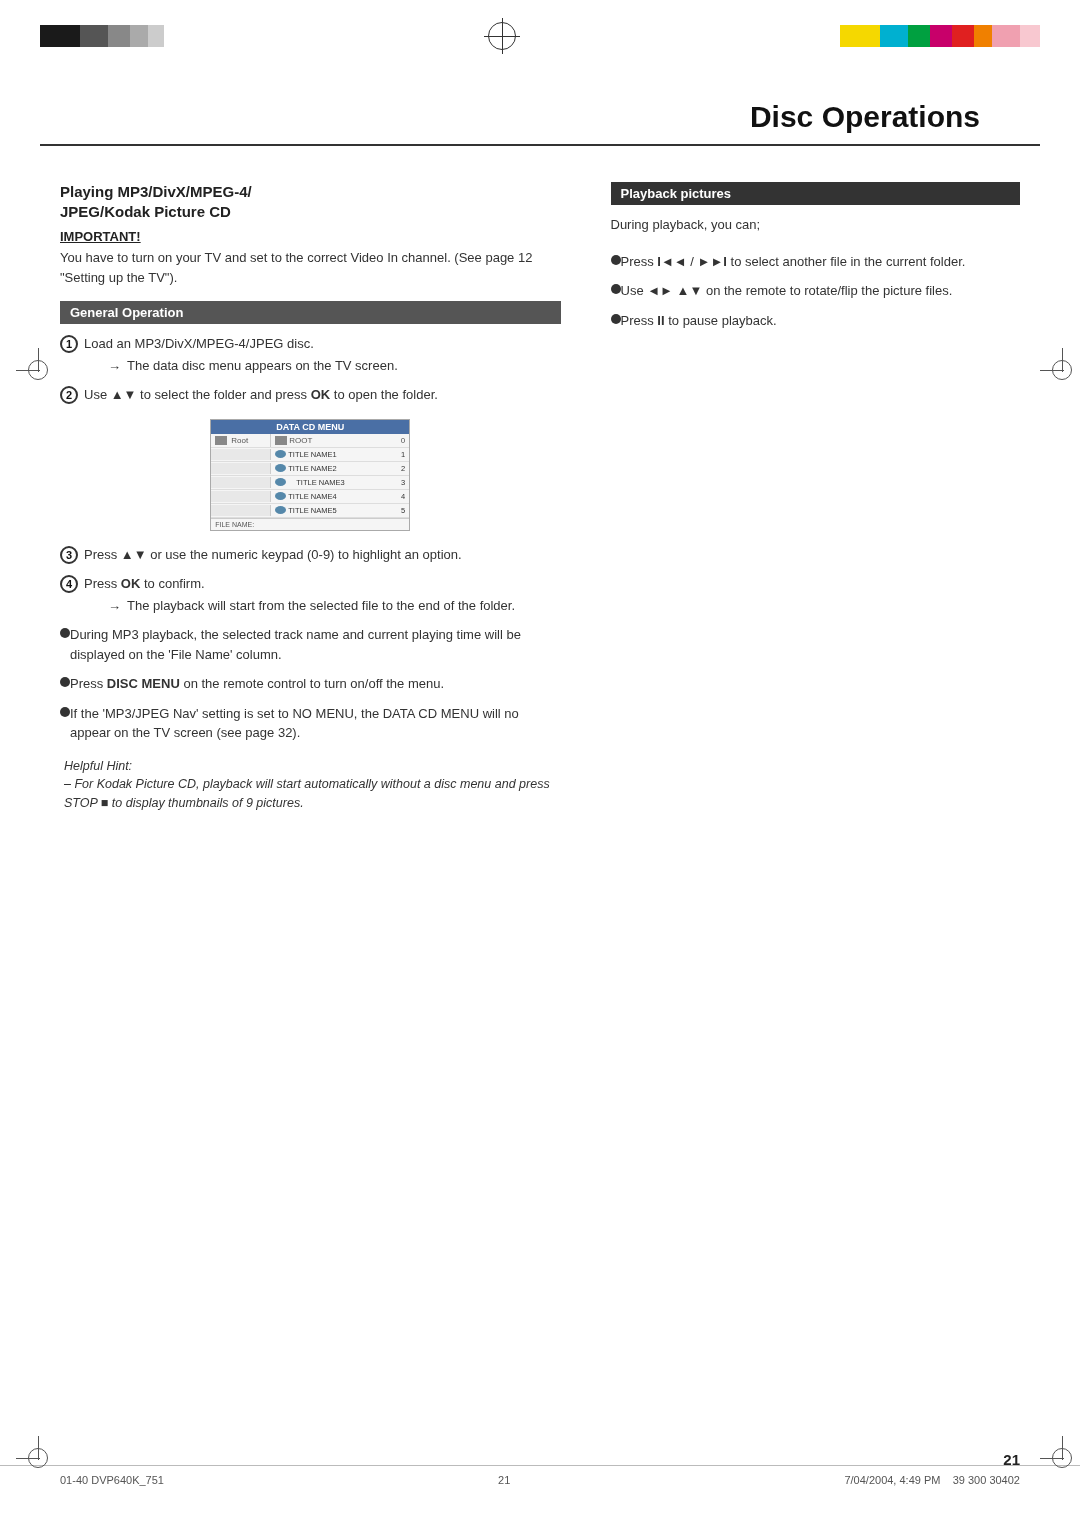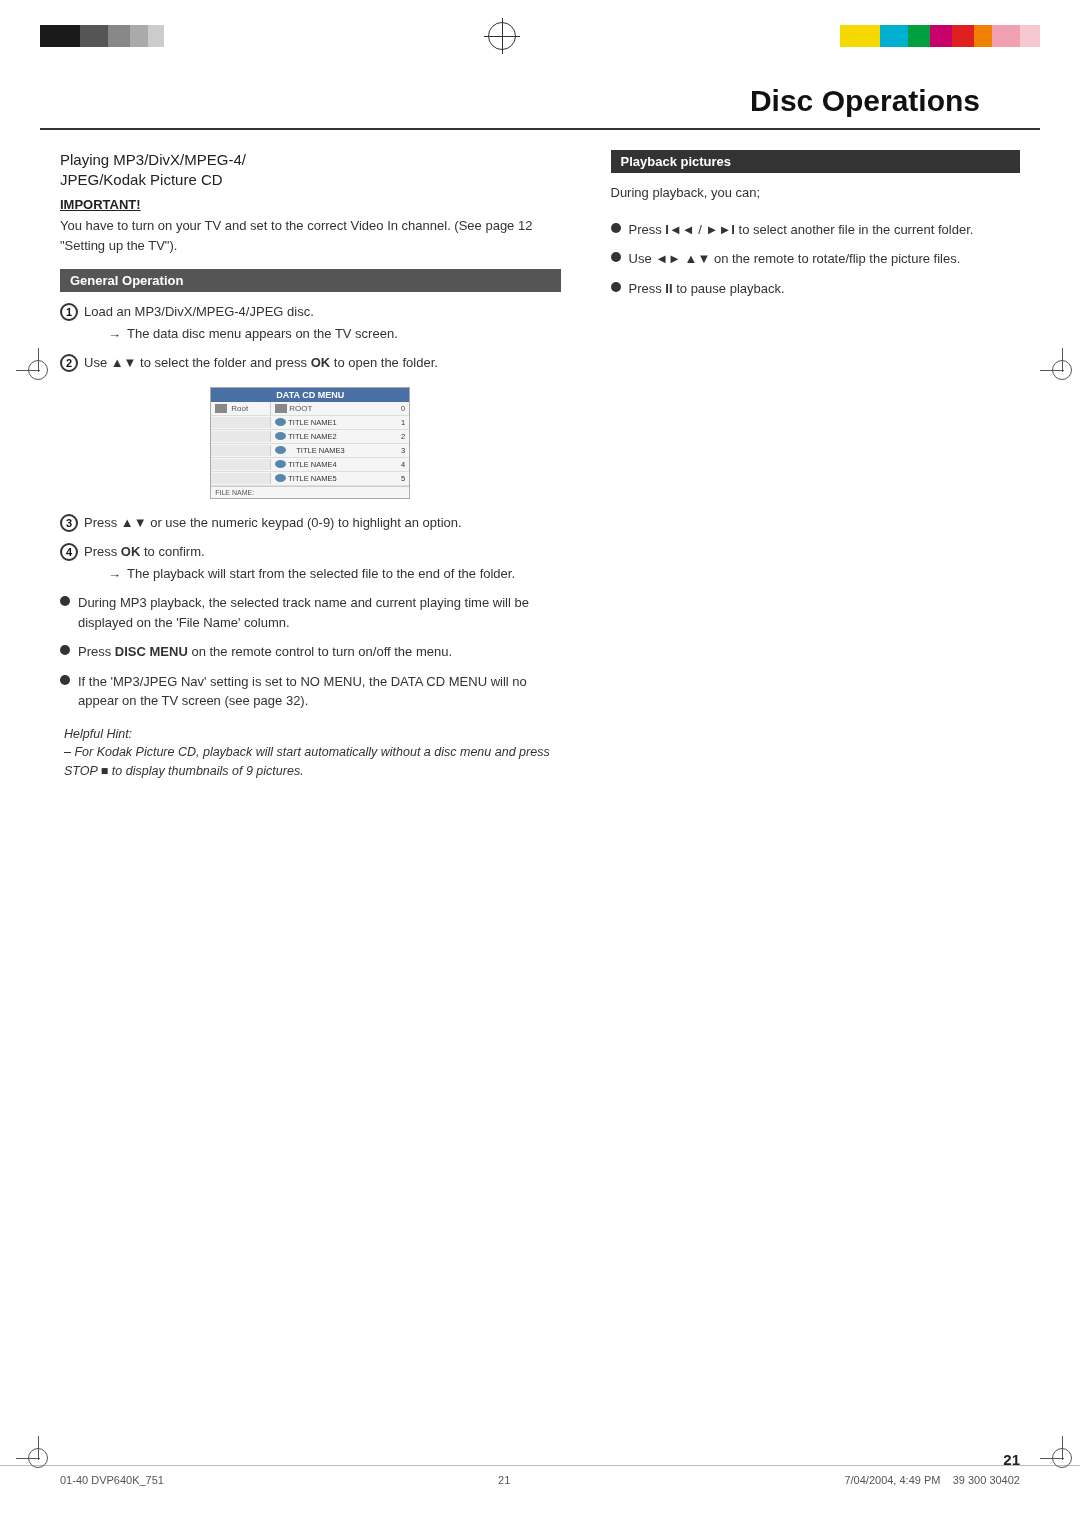--- a/index.html
+++ b/index.html
@@ -80,21 +80,21 @@
       border: 1.5px solid #333;
       position: absolute;
       z-index: 1;
     }
 
     
     .page-title-area {
       text-align: right;
       padding: 30px 60px 10px 60px;
       border-bottom: 2px solid #333;
-      margin: 0 40px;
+      margin: 16px 40px;
     }
 
     .page-title {
       font-size: 30px;
       font-weight: bold;
       color: #111;
     }
 
     
     .main-content {
@@ -121,21 +121,21 @@
       padding: 4px 10px;
       margin-bottom: 10px;
     }
 
     .section-header.dark {
       background: #333;
     }
 
     
     .playing-title {
-      font-weight: normal;
+      font-weight: bold;
       font-size: 15px;
       margin-bottom: 8px;
       line-height: 1.3;
     }
 
     
     .important-label {
       font-weight: bold;
       font-size: 13px;
       text-decoration: underline;
@@ -281,21 +281,20 @@
       padding: 2px 4px;
       font-size: 7px;
       color: #555;
       border-top: 1px solid #ccc;
     }
 
     
     .bullet-item {
       display: flex;
       align-items: flex-start;
-      gap: 8px;
       margin-bottom: 10px;
     }
 
     .bullet-dot {
       width: 10px;
       height: 10px;
       border-radius: 50%;
       background: #333;
       min-width: 10px;
       margin-top: 3px;

